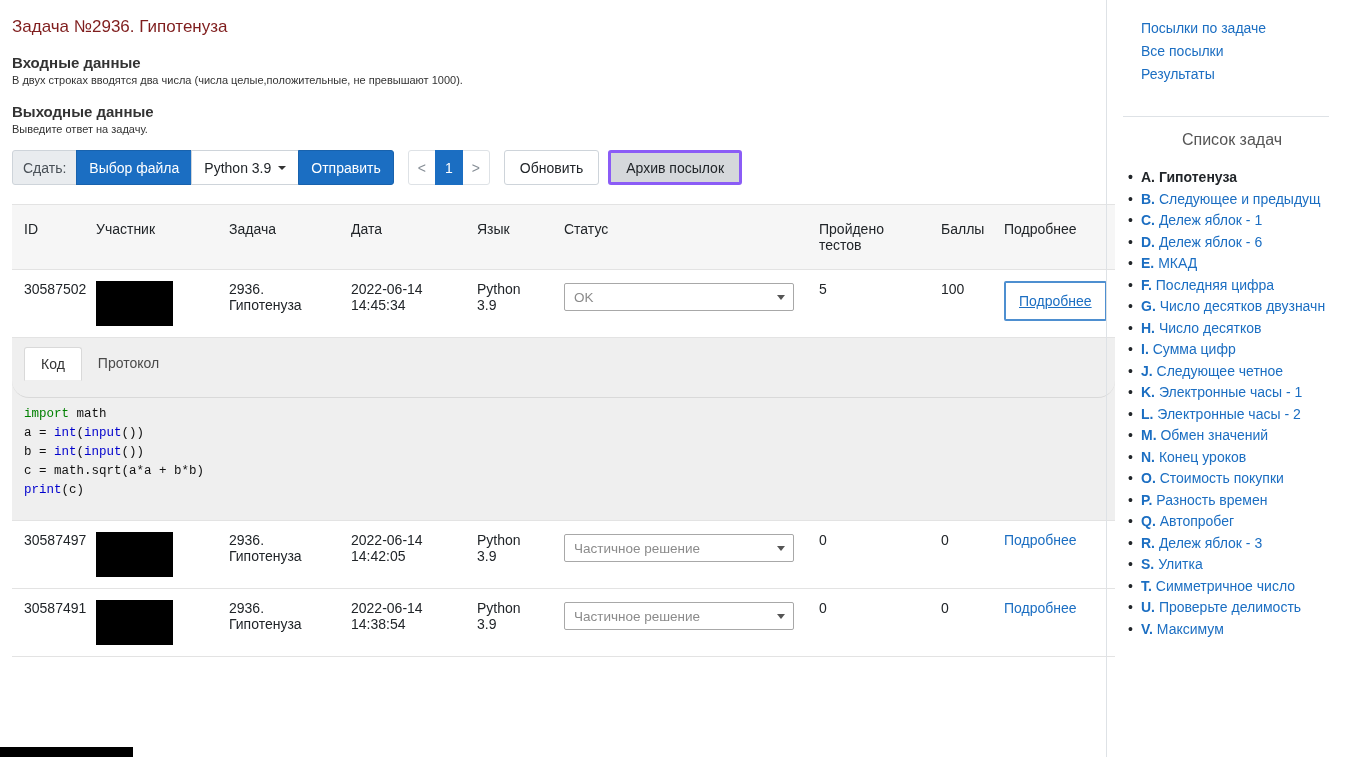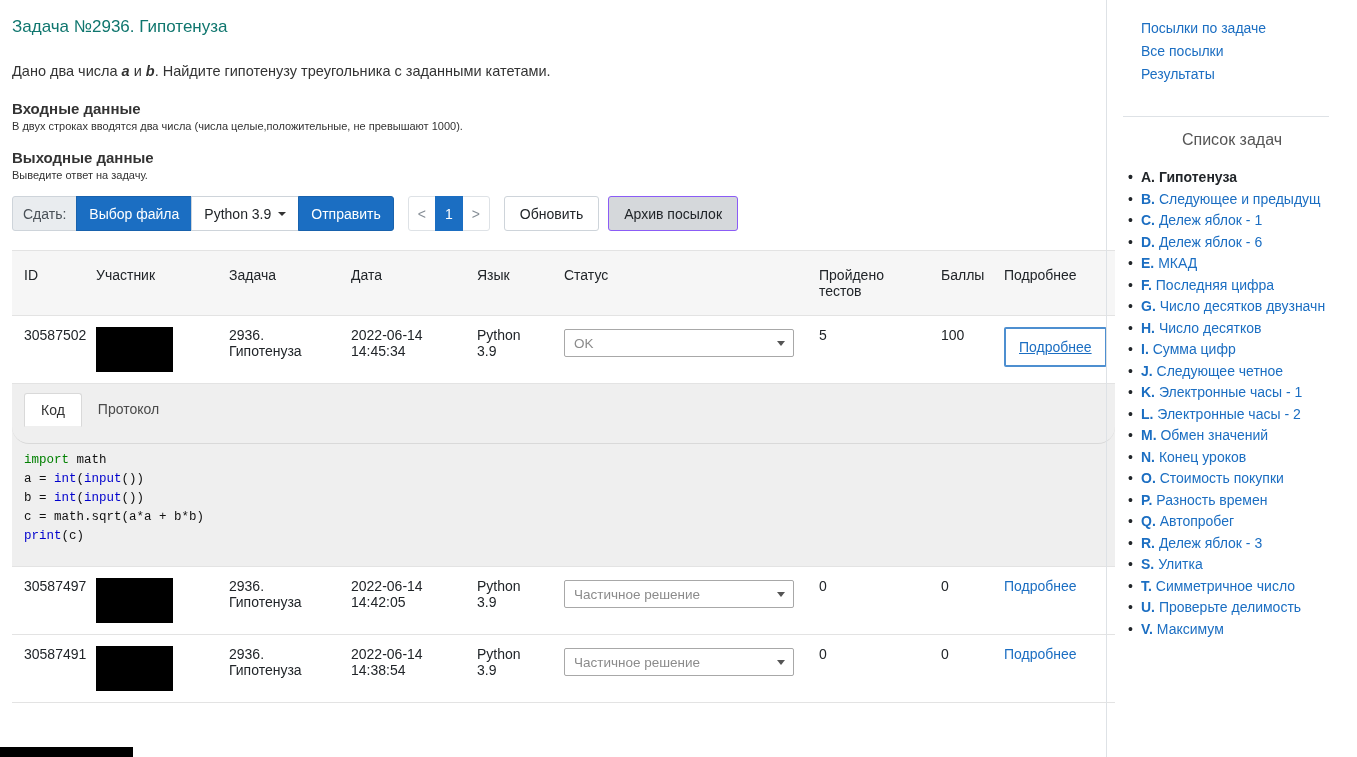--- a/index.html
+++ b/index.html
@@ -5,42 +5,42 @@
   * { box-sizing: border-box; }
   html,body { margin:0; padding:0; }
   body {
     width:1357px; height:757px; position:relative; overflow:hidden;
     font-family:"Liberation Sans", sans-serif; font-size:14px;
     color:#212529; background:#fff;
   }
 
   
   .main { position:absolute; left:0; top:0; width:1134px; padding-left:12px; }
-  .page-title { font-size:17px; font-weight:400; color:#0f766e; margin:17px 0 0; }
+  .page-title { font-size:17px; font-weight:400; color:#7f1d1d; margin:17px 0 0; }
   .statement { margin:26px 0 0; font-size:14.5px; color:#333; }
   .sec-heading { font-size:15px; font-weight:700; color:#333; margin:17px 0 0; }
   .statement + .sec-heading { margin-top:21px; }
   .sec-text { margin:3px 0 0; font-size:11px; color:#333; }
 
   
   .toolbar { margin-top:15px; display:flex; align-items:stretch; height:35px; font-size:14px; }
   .btn { border:none; font:inherit; cursor:pointer; padding:0 12px; display:inline-flex; align-items:center; background:#fff; }
   .ig-text { background:#e9ecef; border:1px solid #ced4da; border-radius:3px 0 0 3px; padding:0 10px; display:flex; align-items:center; color:#495057; }
   .btn-primary { background:#1b6ec2; color:#fff; border:1px solid #1862ad; }
   .btn-file { margin-left:-1px; border-radius:0; }
   .btn-lang { border:1px solid #ced4da; margin-left:-1px; color:#212529; gap:7px; }
   .caret { width:0; height:0; border-left:4px solid transparent; border-right:4px solid transparent; border-top:4px solid #333; }
   .btn-send { margin-left:-1px; border-radius:0 3px 3px 0; }
   .pagination { display:flex; margin-left:14px; }
   .page { min-width:27px; padding:0 9px; background:#fff; border:1px solid #dee2e6; color:#868e96; display:flex; align-items:center; justify-content:center; font:inherit; cursor:pointer; }
   .page.prev { border-radius:3px 0 0 3px; }
   .page.next { border-radius:0 3px 3px 0; margin-left:-1px; }
   .page.active { background:#1b6ec2; border-color:#1b6ec2; color:#fff; margin-left:-1px; position:relative; z-index:1; }
   .btn-refresh { margin-left:14px; border:1px solid #ced4da; border-radius:3px; color:#212529; padding:0 15px; }
-  .btn-archive { margin-left:9px; background:#d5d8db; border:1px solid #8b5cf6; border-radius:3px; color:#212529; padding:0 15px; }
+  .btn-archive { margin-left:9px; background:#d5d8db; border:3px solid #8b5cf6; border-radius:3px; color:#212529; padding:0 15px; }
 
   
   table.subs { margin-top:19px; border-collapse:collapse; table-layout:fixed; width:1103px; font-size:14px; border-bottom:1px solid #e3e3e3; }
   .subs thead tr { background:#f6f6f6; }
   .subs th { text-align:left; font-weight:400; padding:16px 12px; border-top:1px solid #e3e3e3; color:#212529; vertical-align:top; }
   .subs td { padding:11px 12px; vertical-align:top; border-top:1px solid #e3e3e3; }
   .redaction { background:#000; }
   .participant { width:77px; height:45px; }
   .status-select { width:230px; height:28px; border:1px solid #a8a8a8; border-radius:2px; background:#fff;
     display:flex; align-items:center; justify-content:space-between; padding:0 8px 0 9px;
@@ -72,21 +72,20 @@
   .task-item.current { color:#212529; font-weight:700; }
 
   .redaction-bottom { position:absolute; left:0; bottom:0; width:133px; height:10px; }
 </style>
 </head>
 <body>
 
 <div class="main">
   <h1 class="page-title">Задача №2936. Гипотенуза</h1>
 
-  <p class="statement"><span>Дано два числа </span><b><i>a</i></b><span> и </span><b><i>b</i></b><span>. Найдите гипотенузу треугольника с заданными катетами.</span></p>
 
   <h2 class="sec-heading">Входные данные</h2>
   <p class="sec-text">В двух строках вводятся два числа (числа целые,положительные, не превышают 1000).</p>
 
   <h2 class="sec-heading">Выходные данные</h2>
   <p class="sec-text">Выведите ответ на задачу.</p>
 
   <div class="toolbar">
     <span class="ig-text">Сдать:</span>
     <button class="btn btn-primary btn-file">Выбор файла</button>

